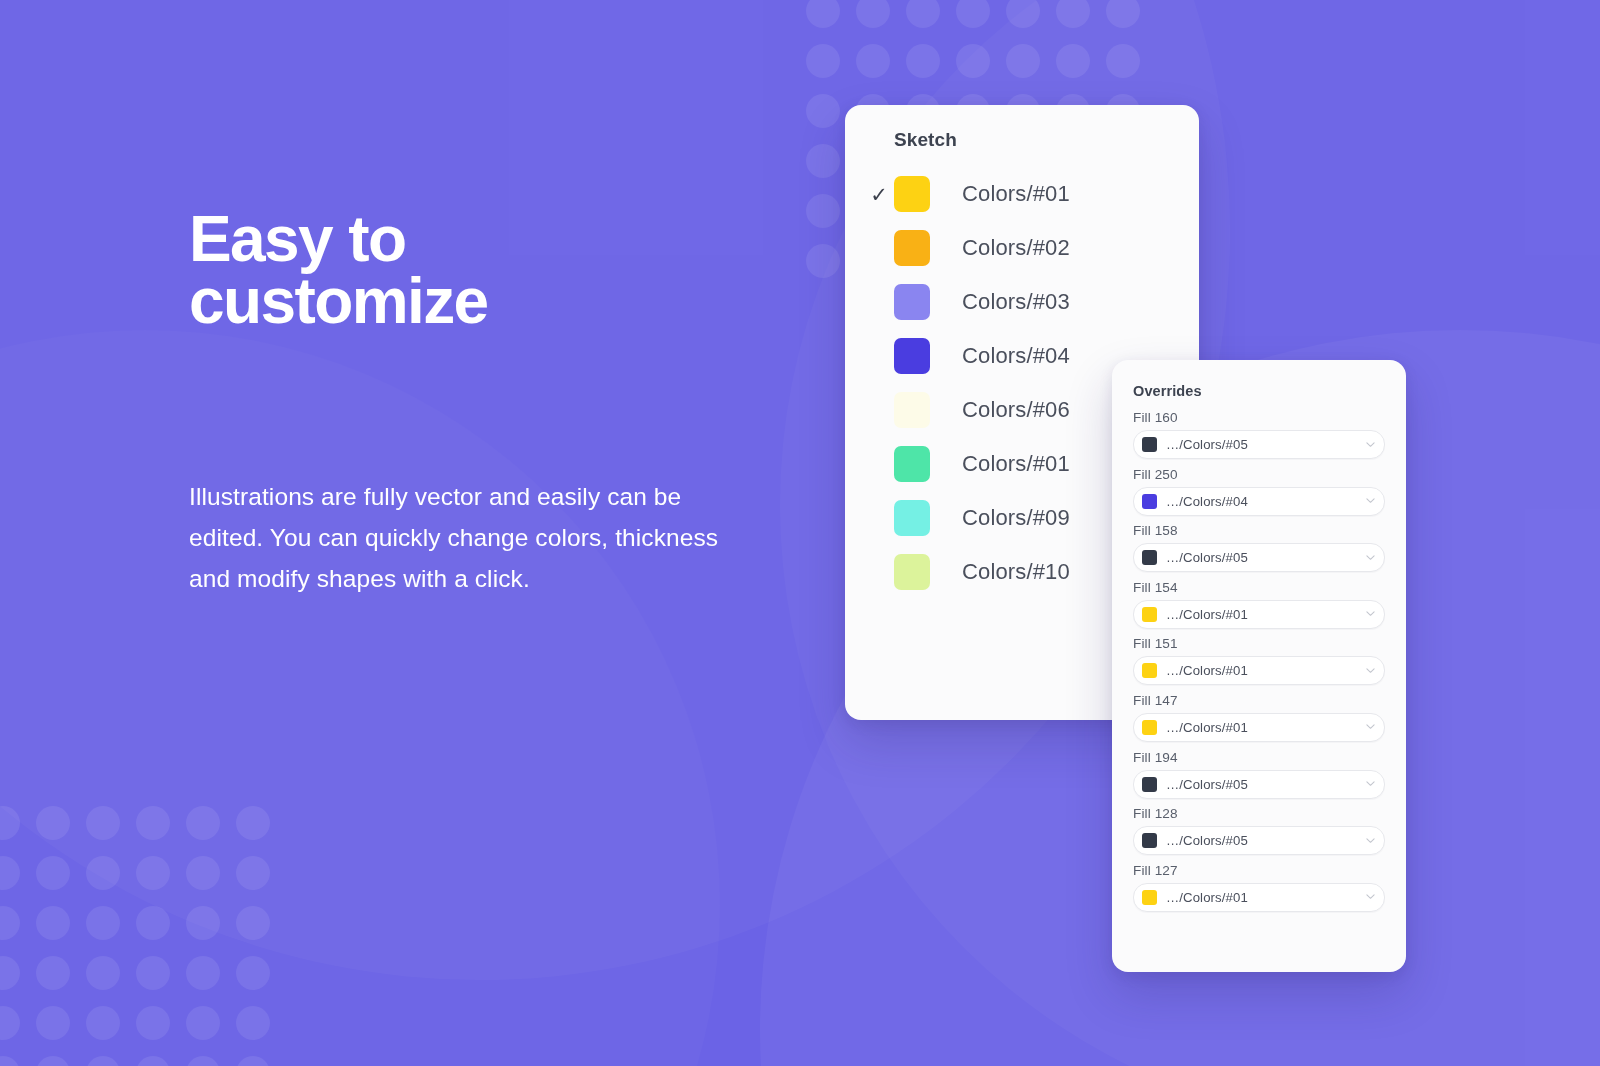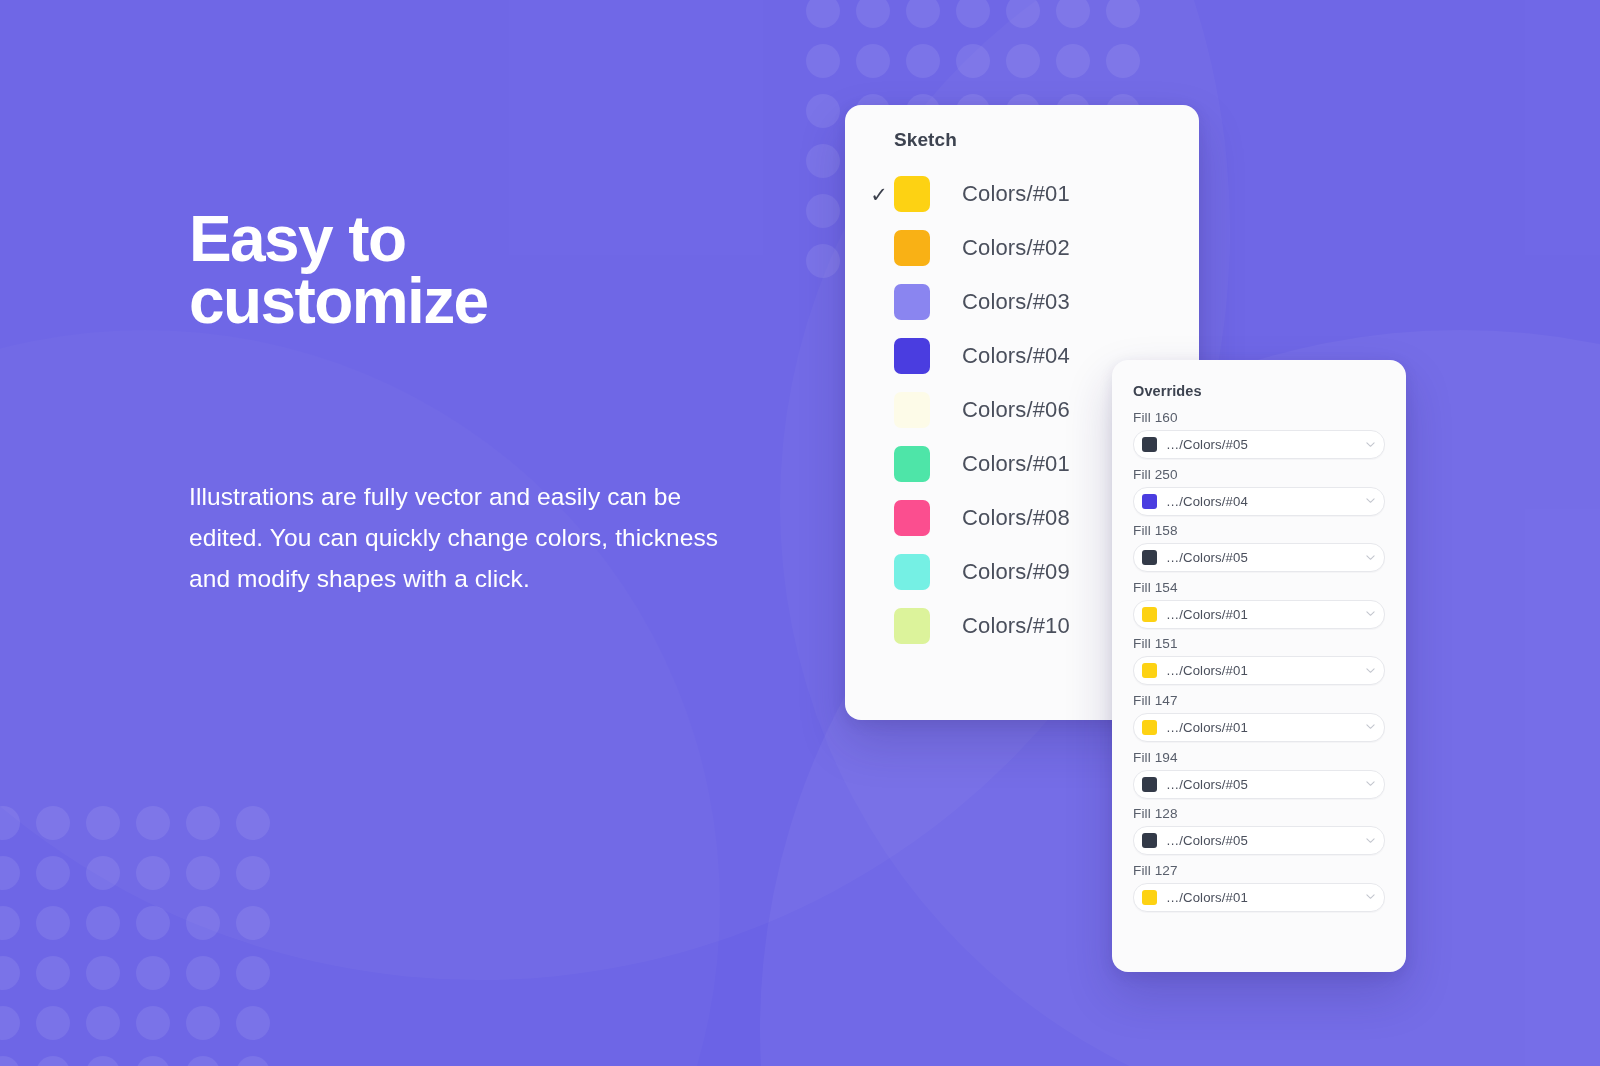--- a/index.html
+++ b/index.html
@@ -238,25 +238,20 @@
           <span class="swatch" style="background: rgb(253, 251, 232);"></span>
           <span class="color-label">Colors/#06</span>
         </div>
         <div class="color-row">
           <span class="check off">✓</span>
           <span class="swatch" style="background: rgb(78, 229, 168);"></span>
           <span class="color-label">Colors/#01</span>
         </div>
         <div class="color-row">
           <span class="check off">✓</span>
-          <span class="swatch" style="background: rgb(251, 78, 143);"></span>
-          <span class="color-label">Colors/#08</span>
-        </div>
-        <div class="color-row">
-          <span class="check off">✓</span>
           <span class="swatch" style="background: rgb(117, 240, 228);"></span>
           <span class="color-label">Colors/#09</span>
         </div>
         <div class="color-row">
           <span class="check off">✓</span>
           <span class="swatch" style="background: rgb(220, 243, 155);"></span>
           <span class="color-label">Colors/#10</span>
         </div>
       </div>
   </div>

